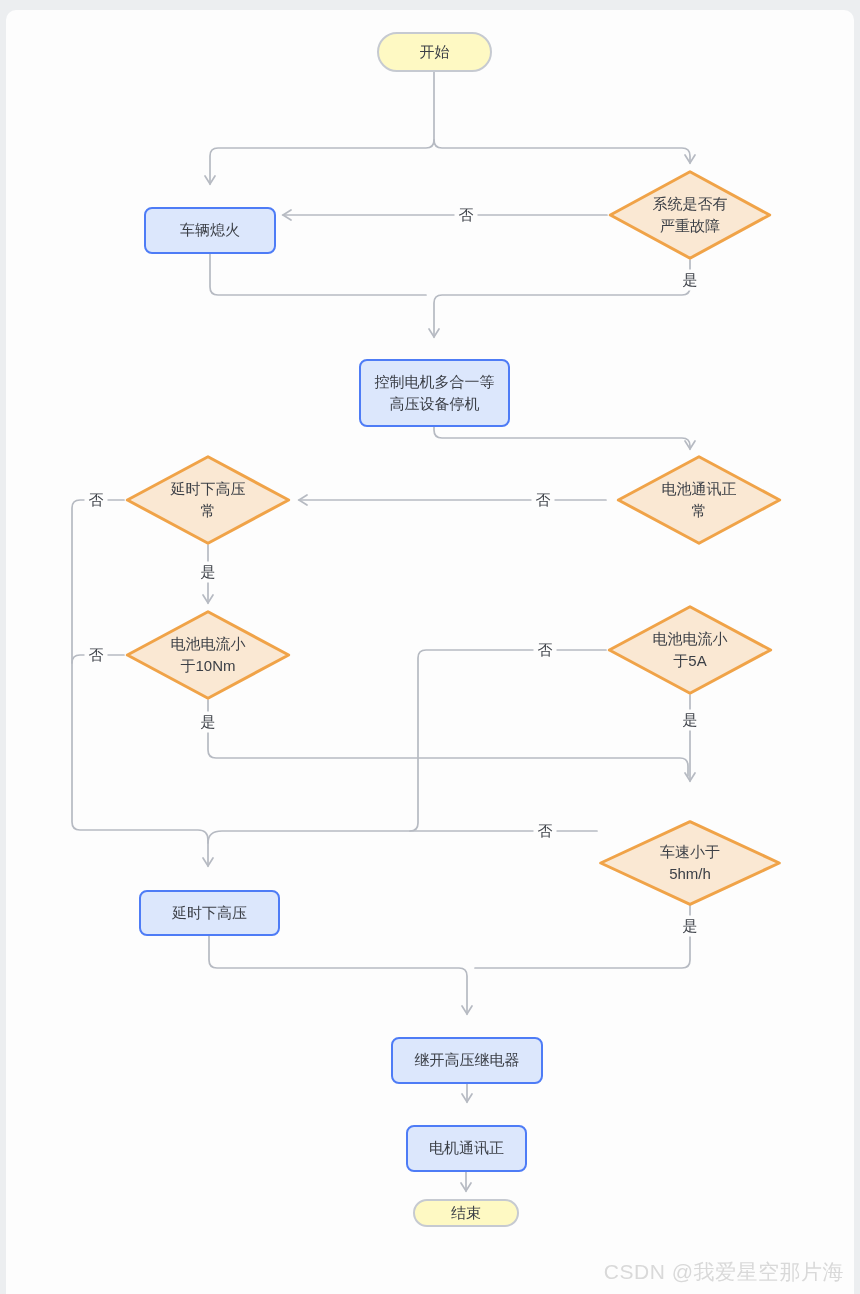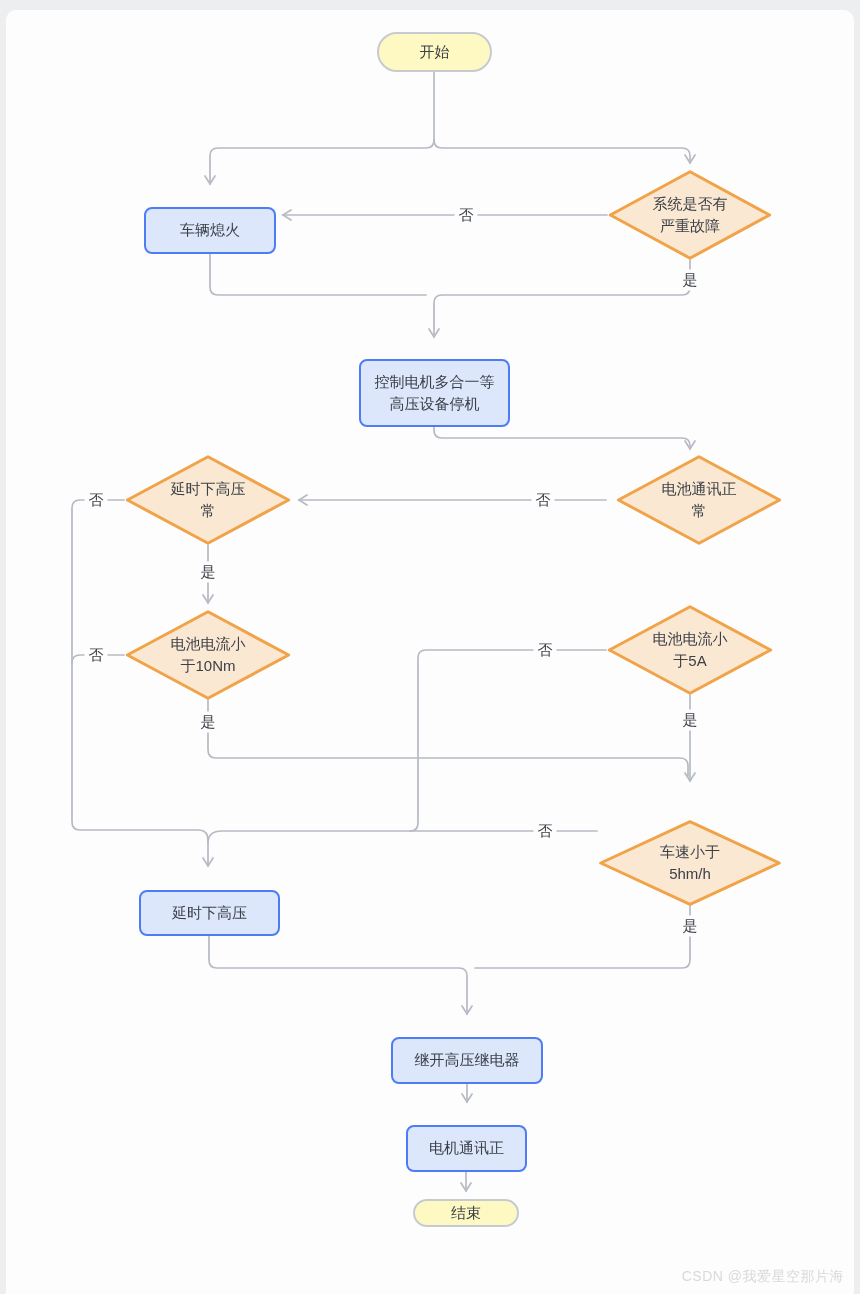--- a/index.html
+++ b/index.html
@@ -27,21 +27,21 @@
   .node-diamond{background:transparent;border:none;}
   .node-diamond svg{position:absolute;left:0;top:0;width:100%;height:100%;}
   .node-diamond .dlabel{position:relative;z-index:1;}
   .edge-label{
     position:absolute;transform:translate(-50%,-50%);
     font-size:15px;color:#3b3f46;background:#fdfdfd;padding:1px 4px;
     z-index:2;
   }
   .watermark{
     position:absolute;right:16px;bottom:8px;
-    font-size:14px;color:#d9d9d9;letter-spacing:.5px;
+    font-size:21px;color:#d9d9d9;letter-spacing:.5px;
   }
   .wire{fill:none;stroke:#b6bac2;stroke-width:1.7;stroke-linecap:round;}
 </style>
 </head>
 <body>
 
 <div class="canvas"></div>
 
 <svg id="wires" viewBox="0 0 860 1294">
   <defs>

